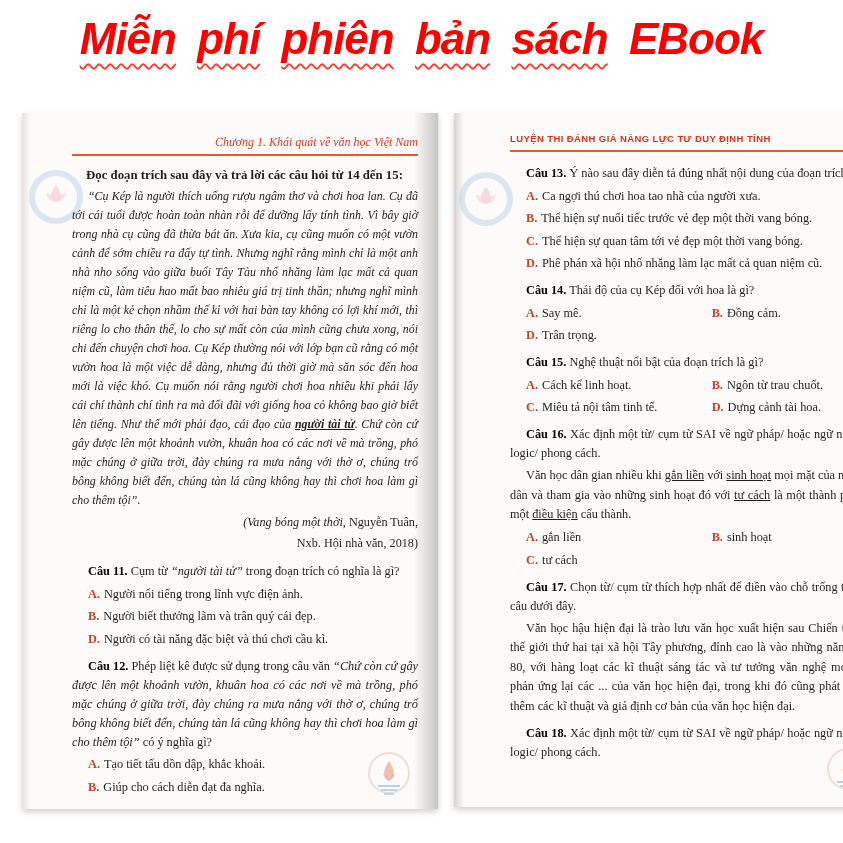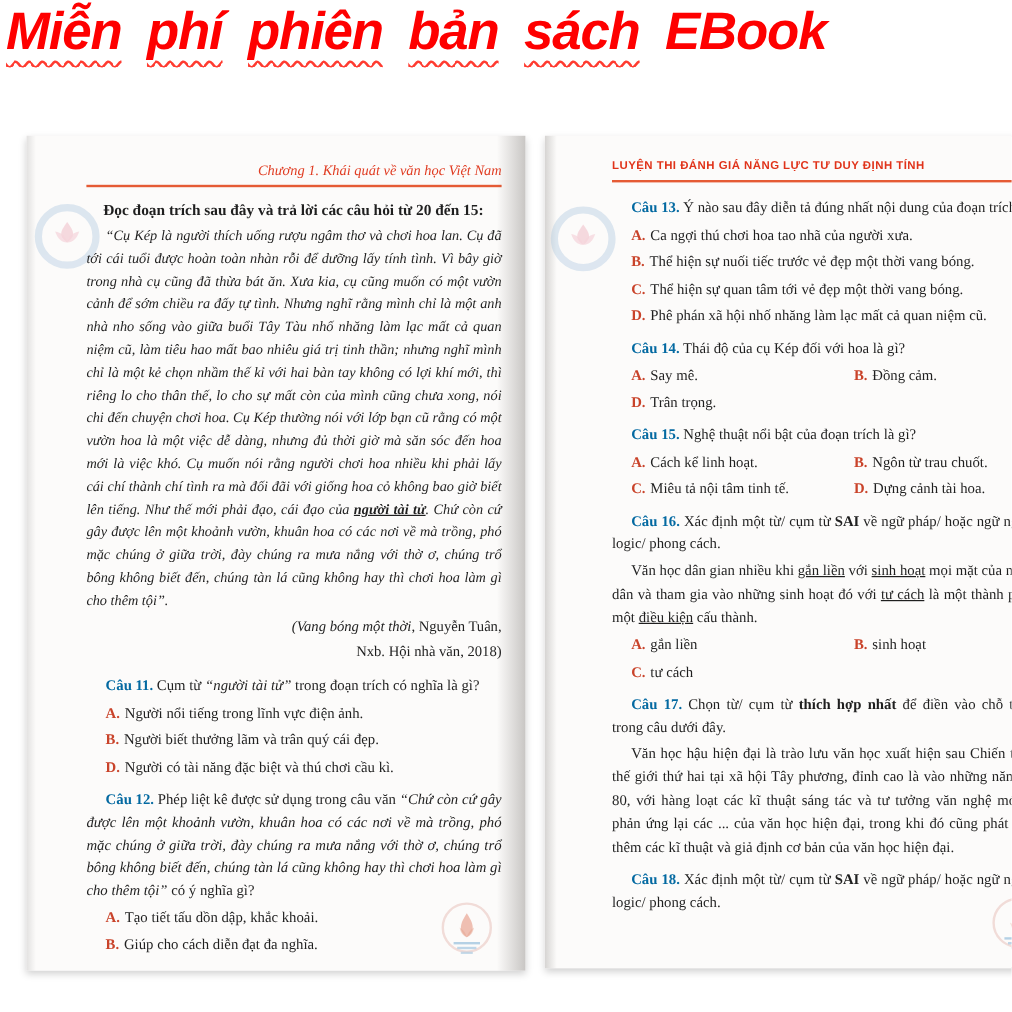--- a/index.html
+++ b/index.html
@@ -1,21 +1,21 @@
 <!DOCTYPE html>
 <html><head>
 <meta charset="utf-8">
 <style>
   html,body{margin:0;padding:0;}
   body{
     width:843px;height:843px;background:#ffffff;position:relative;
     font-family:"Liberation Serif", serif;color:#1f1f1f;overflow:hidden;
   }
   
-  .banner{position:absolute;top:2px;left:0;width:843px;text-align:left;}
+  .banner{position:absolute;top:14px;left:0;width:843px;text-align:center;}
   .banner-title{
     font-family:"Liberation Sans", sans-serif;font-weight:bold;font-style:italic;
     font-size:44px;color:#fe0000;letter-spacing:-1px;white-space:nowrap;
   }
   .banner-title .wavy{
     text-decoration:underline;text-decoration-style:wavy;
     text-decoration-color:#ff3b30;text-decoration-thickness:2px;text-underline-offset:9px;
   }
   .banner-title span{margin:0 5px;}
   
@@ -53,23 +53,23 @@
   
   .intro{font-weight:bold;font-size:12.8px;text-indent:14px;margin:2px 0 4px;}
   .passage{
     font-style:italic;font-size:11.9px;line-height:19px;text-align:justify;
     text-indent:16px;margin:0;
   }
   .passage .mark{font-weight:bold;text-decoration:underline;}
   .src{ text-align:right;font-size:12.2px;line-height:21px;margin:2px 0 0;}
   .src .it{font-style:italic;}
   .q{font-size:12.3px;line-height:19px;text-align:justify;text-indent:16px;margin:8px 0 0;}
-  .q .qlabel{color:#0369a1;font-weight:bold;}
+  .q .qlabel{color:#000000;font-weight:bold;}
   .q .qt-italic{font-style:italic;}
-  .q .qt-bold{font-weight:bold;margin-top:13px;}
+  .q .qt-bold{font-weight:normal;margin-top:13px;}
   .qbody{font-size:12.3px;line-height:19.5px;text-align:justify;text-indent:16px;margin:3px 0 0;}
   .qbody .u{text-decoration:underline;}
   .opt{font-size:12.3px;line-height:19px;margin:3.5px 0 0 16px;}
   .letter{color:#c9432a;font-weight:bold;margin-right:4px;}
   .optgrid{display:grid;grid-template-columns:52% 48%;margin:0;}
   .optgrid .opt{margin-top:3.5px;}
   
   .wm{position:absolute;opacity:0.55;}
   .wm-left{top:56px;left:6px;}
   .wm-right{top:58px;left:4px;}
@@ -95,21 +95,21 @@
 
   <div class="page page-left">
     <svg class="wm wm-left" width="56" height="56" viewBox="0 0 56 56">
       <circle cx="28" cy="28" r="24" fill="none" stroke="#aac4de" stroke-width="6" opacity="0.7"></circle>
       <path d="M28 16 C23 23 20 27 28 33 C36 27 33 23 28 16" fill="#efb3c0" opacity="0.85"></path>
       <path d="M18 24 C20 30 23 33 28 33 C26 27 23 25 18 24" fill="#efb3c0" opacity="0.7"></path>
       <path d="M38 24 C36 30 33 33 28 33 C30 27 33 25 38 24" fill="#efb3c0" opacity="0.7"></path>
     </svg>
     <div class="page-inner-left">
       <div class="chap-header">Chương 1. Khái quát về văn học Việt Nam</div>
-      <p class="intro">Đọc đoạn trích sau đây và trả lời các câu hỏi từ 20 đến 15:</p>
+      <p class="intro">Đọc đoạn trích sau đây và trả lời các câu hỏi từ 14 đến 15:</p>
       <p class="passage"><span>“Cụ Kép là người thích uống rượu ngâm thơ và chơi hoa lan. Cụ đã tới cái tuổi được hoàn toàn nhàn rỗi để dưỡng lấy tính tình. Vì bây giờ trong nhà cụ cũng đã thừa bát ăn. Xưa kia, cụ cũng muốn có một vườn cảnh để sớm chiều ra đấy tự tình. Nhưng nghĩ rằng mình chỉ là một anh nhà nho sống vào giữa buổi Tây Tàu nhố nhăng làm lạc mất cả quan niệm cũ, làm tiêu hao mất bao nhiêu giá trị tinh thần; nhưng nghĩ mình chỉ là một kẻ chọn nhầm thế kỉ với hai bàn tay không có lợi khí mới, thì riêng lo cho thân thế, lo cho sự mất còn của mình cũng chưa xong, nói chi đến chuyện chơi hoa. Cụ Kép thường nói với lớp bạn cũ rằng có một vườn hoa là một việc dễ dàng, nhưng đủ thời giờ mà săn sóc đến hoa mới là việc khó. Cụ muốn nói rằng người chơi hoa nhiều khi phải lấy cái chí thành chí tình ra mà đối đãi với giống hoa cỏ không bao giờ biết lên tiếng. Như thế mới phải đạo, cái đạo của </span><span class="mark">người tài tử</span><span>. Chứ còn cứ gây được lên một khoảnh vườn, khuân hoa có các nơi về mà trồng, phó mặc chúng ở giữa trời, đày chúng ra mưa nắng với thờ ơ, chúng trổ bông không biết đến, chúng tàn lá cũng không hay thì chơi hoa làm gì cho thêm tội”.</span></p>
       <p class="src"><span class="it">(Vang bóng một thời</span><span>, Nguyễn Tuân,</span><br>
       <span>Nxb. Hội nhà văn, 2018)</span></p>
 
       <p class="q"><span class="qlabel">Câu 11.</span><span> Cụm từ </span><span class="qt-italic">“người tài tử”</span><span> trong đoạn trích có nghĩa là gì?</span></p>
       <div class="opt"><span class="letter">A.</span><span>Người nổi tiếng trong lĩnh vực điện ảnh.</span></div>
       <div class="opt"><span class="letter">B.</span><span>Người biết thưởng lãm và trân quý cái đẹp.</span></div>
       <div class="opt"><span class="letter">D.</span><span>Người có tài năng đặc biệt và thú chơi cầu kì.</span></div>
 
       <p class="q"><span class="qlabel">Câu 12.</span><span> Phép liệt kê được sử dụng trong câu văn </span><span class="qt-italic">“Chứ còn cứ gây được lên một khoảnh vườn, khuân hoa có các nơi về mà trồng, phó mặc chúng ở giữa trời, đày chúng ra mưa nắng với thờ ơ, chúng trổ bông không biết đến, chúng tàn lá cũng không hay thì chơi hoa làm gì cho thêm tội”</span><span> có ý nghĩa gì?</span></p>

